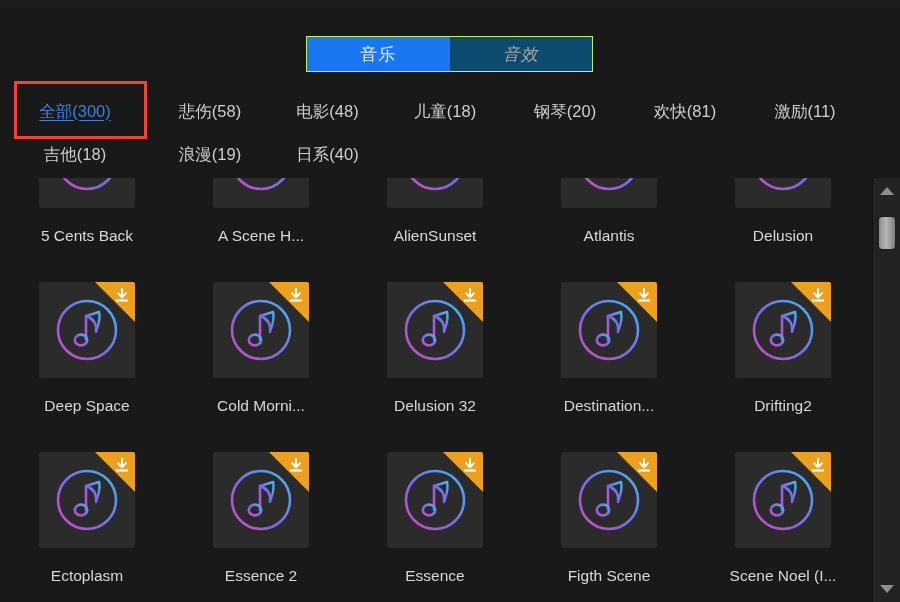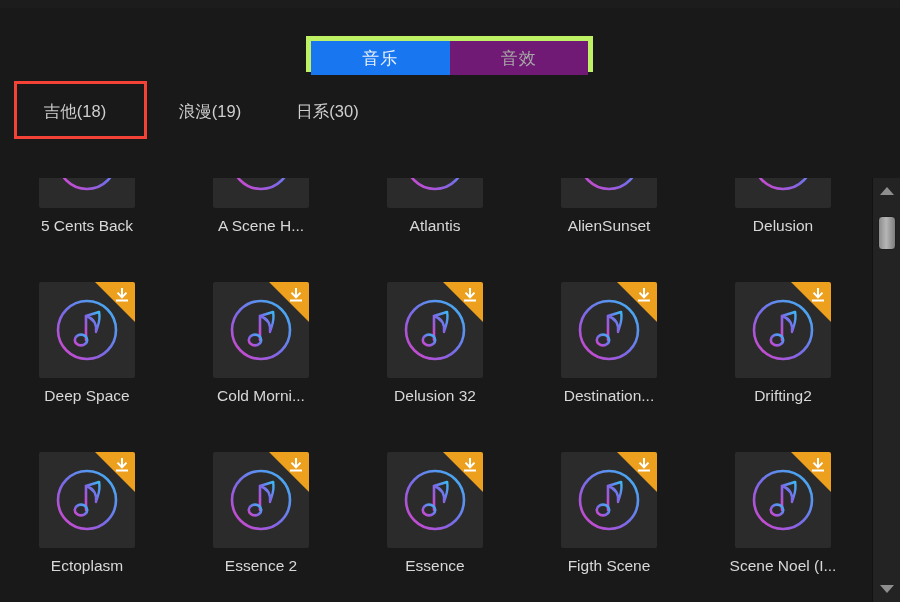--- a/index.html
+++ b/index.html
@@ -26,41 +26,42 @@
     width: 900px; height: 8px;
     background: #1c1c1c;
   }
 
   
   .tabbar {
     position: absolute;
     left: 306px; top: 36px;
     width: 287px; height: 36px;
     display: flex;
-    border: 5px solid #bef264;
+    border: 1px solid #bef264;
     text-align: center;
   }
   .tab {
     width: 143px;
     height: 34px;
     display: flex;
     align-items: center;
     justify-content: center;
     font-size: 17px;
     letter-spacing: 1px;
     cursor: pointer;
     user-select: none;
   }
   .tab.active {
     background: #1877f0;
     color: #eaf2ff;
   }
   .tab.inactive {
-    background: #701a75;
+    background: #0c4a6e;
     color: #a6a6a6;
+    font-style: italic;
   }
 
   
   .cats {
     position: absolute;
     left: 0; top: 90px;
     width: 880px;
   }
   .cat-row {
     display: flex;
@@ -148,21 +149,21 @@
     border-top: 40px solid #eda01e;
     border-left: 40px solid transparent;
   }
   .dl-badge .arrow {
     position: absolute;
     right: 6px; top: 6px;
     width: 14px; height: 16px;
   }
 
   .label {
-    margin-top: 9px;
+    margin-top: 19px;
     font-size: 15.5px;
     color: #d8d8d8;
     white-space: nowrap;
     text-align: center;
     user-select: none;
   }
 
   
   .scrollbar {
     position: absolute;
@@ -214,23 +215,32 @@
 
   <div class="top-strip"></div>
 
   <div class="tabbar">
     <div class="tab active">音乐</div>
     <div class="tab inactive">音效</div>
   </div>
 
   <div class="cats">
     <div class="cat-row">
+      <div class="cat selected">全部(300)</div>
+      <div class="cat">悲伤(58)</div>
+      <div class="cat">电影(48)</div>
+      <div class="cat">儿童(18)</div>
+      <div class="cat">钢琴(20)</div>
+      <div class="cat">欢快(81)</div>
+      <div class="cat">激励(11)</div>
+    </div>
+    <div class="cat-row">
       <div class="cat">吉他(18)</div>
       <div class="cat">浪漫(19)</div>
-      <div class="cat">日系(30)</div>
+      <div class="cat">日系(40)</div>
     </div>
   </div>
 
   <div class="highlight-box"></div>
 
   <div class="grid-area">
     <div class="grid">
 
       <div class="row">
         <div class="cell">
@@ -266,51 +276,51 @@
                 <path d="M47 34 C53 36 58 41 57 50 C59 43 62 38 60 30" fill="none" stroke="url(#ng1)" stroke-width="2.4" stroke-linejoin="round"></path>
                 <ellipse cx="42" cy="58" rx="6.2" ry="5.4" fill="none" stroke="url(#ng1)" stroke-width="2.6"></ellipse>
               </svg>
             </div>
           <div class="label">A Scene H...</div>
         </div>
         <div class="cell">
           <div class="tile">
               <svg width="96" height="96" viewBox="0 0 96 96">
                 <defs>
+                  <linearGradient id="ng2" x1="1" y1="0" x2="0" y2="1">
+                    <stop offset="0%" stop-color="#3bb9f5"></stop>
+                    <stop offset="55%" stop-color="#7a6ae8"></stop>
+                    <stop offset="100%" stop-color="#e040c8"></stop>
+                  </linearGradient>
+                </defs>
+                <circle cx="48" cy="48" r="29" fill="none" stroke="url(#ng2)" stroke-width="2.6"></circle>
+                <path d="M47 58 L47 34 L60 30" fill="none" stroke="url(#ng2)" stroke-width="2.6" stroke-linecap="round"></path>
+                <path d="M47 34 C53 36 58 41 57 50 C59 43 62 38 60 30" fill="none" stroke="url(#ng2)" stroke-width="2.4" stroke-linejoin="round"></path>
+                <ellipse cx="42" cy="58" rx="6.2" ry="5.4" fill="none" stroke="url(#ng2)" stroke-width="2.6"></ellipse>
+              </svg>
+            </div>
+          <div class="label">AlienSunset</div>
+        </div>
+        <div class="cell">
+          <div class="tile">
+              <svg width="96" height="96" viewBox="0 0 96 96">
+                <defs>
                   <linearGradient id="ng3" x1="1" y1="0" x2="0" y2="1">
                     <stop offset="0%" stop-color="#3bb9f5"></stop>
                     <stop offset="55%" stop-color="#7a6ae8"></stop>
                     <stop offset="100%" stop-color="#e040c8"></stop>
                   </linearGradient>
                 </defs>
                 <circle cx="48" cy="48" r="29" fill="none" stroke="url(#ng3)" stroke-width="2.6"></circle>
                 <path d="M47 58 L47 34 L60 30" fill="none" stroke="url(#ng3)" stroke-width="2.6" stroke-linecap="round"></path>
                 <path d="M47 34 C53 36 58 41 57 50 C59 43 62 38 60 30" fill="none" stroke="url(#ng3)" stroke-width="2.4" stroke-linejoin="round"></path>
                 <ellipse cx="42" cy="58" rx="6.2" ry="5.4" fill="none" stroke="url(#ng3)" stroke-width="2.6"></ellipse>
               </svg>
             </div>
           <div class="label">Atlantis</div>
-        </div>
-        <div class="cell">
-          <div class="tile">
-              <svg width="96" height="96" viewBox="0 0 96 96">
-                <defs>
-                  <linearGradient id="ng2" x1="1" y1="0" x2="0" y2="1">
-                    <stop offset="0%" stop-color="#3bb9f5"></stop>
-                    <stop offset="55%" stop-color="#7a6ae8"></stop>
-                    <stop offset="100%" stop-color="#e040c8"></stop>
-                  </linearGradient>
-                </defs>
-                <circle cx="48" cy="48" r="29" fill="none" stroke="url(#ng2)" stroke-width="2.6"></circle>
-                <path d="M47 58 L47 34 L60 30" fill="none" stroke="url(#ng2)" stroke-width="2.6" stroke-linecap="round"></path>
-                <path d="M47 34 C53 36 58 41 57 50 C59 43 62 38 60 30" fill="none" stroke="url(#ng2)" stroke-width="2.4" stroke-linejoin="round"></path>
-                <ellipse cx="42" cy="58" rx="6.2" ry="5.4" fill="none" stroke="url(#ng2)" stroke-width="2.6"></ellipse>
-              </svg>
-            </div>
-          <div class="label">AlienSunset</div>
         </div>
         <div class="cell">
           <div class="tile">
               <svg width="96" height="96" viewBox="0 0 96 96">
                 <defs>
                   <linearGradient id="ng4" x1="1" y1="0" x2="0" y2="1">
                     <stop offset="0%" stop-color="#3bb9f5"></stop>
                     <stop offset="55%" stop-color="#7a6ae8"></stop>
                     <stop offset="100%" stop-color="#e040c8"></stop>
                   </linearGradient>

